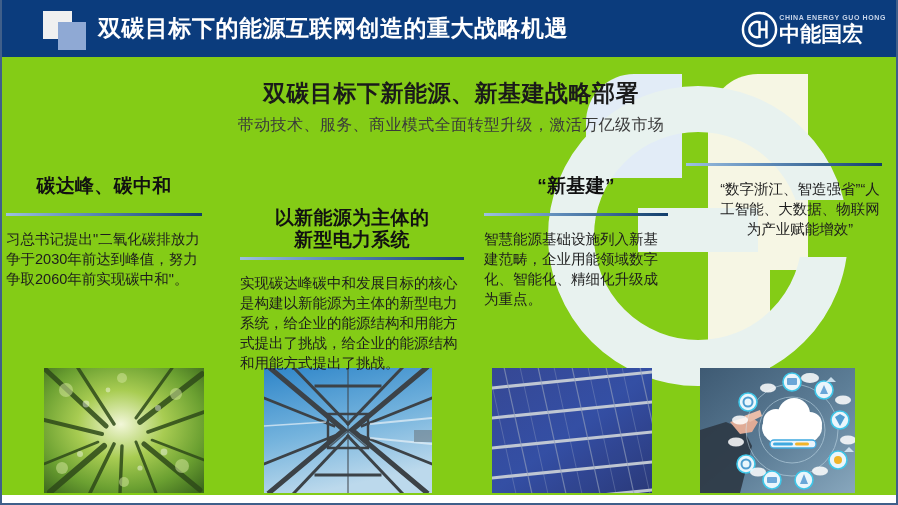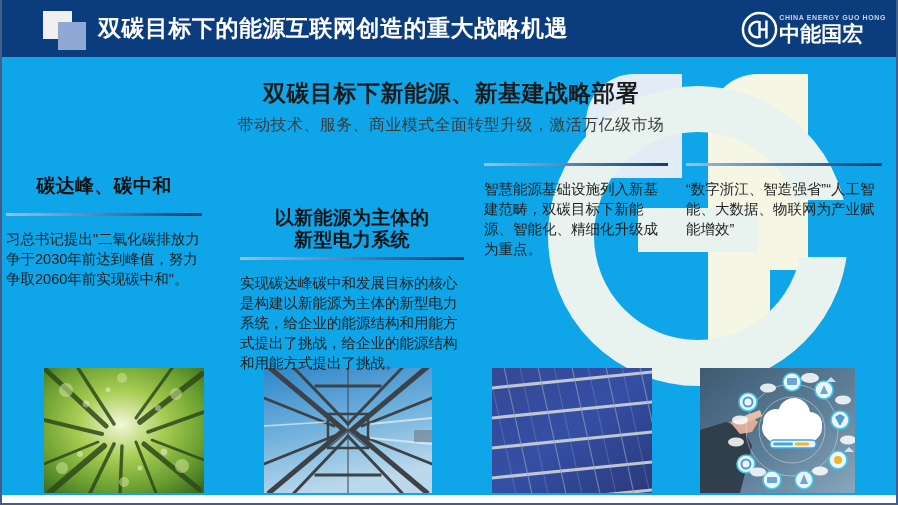--- a/index.html
+++ b/index.html
@@ -9,21 +9,21 @@
     height: 505px;
     overflow: hidden;
     background: #ffffff;
     font-family: "Liberation Sans", "DejaVu Sans", sans-serif;
   }
 
   #slide {
     position: relative;
     width: 898px;
     height: 505px;
-    background: #0ea5e9;
+    background: #84cc16;
     border-right: 2px solid #3f5f8a;
     border-bottom: 2px solid #3f5f8a;
     border-left: 2px solid #3f5f8a;
     overflow: hidden;
   }
 
   
   .bg-layer {
     position: absolute;
     inset: 0;
@@ -201,21 +201,21 @@
   }
 
   .col-body {
     margin-top: 13px;
     font-size: 14.5px;
     line-height: 20px;
     color: #1d1d1d;
     letter-spacing: 0px;
   }
   .col-0 .col-body, .col-1 .col-body, .col-2 .col-body { text-align: left; }
-  .col-3 .col-body { text-align: left; }
+  .col-3 .col-body { text-align: center; margin-left: 32px; }
 
   
   .photo {
     position: absolute;
     overflow: hidden;
     background: #dfe6ea;
   }
   .photo-0 { left: 42px;  top: 368px; width: 160px; height: 125px; }
   .photo-1 { left: 262px; top: 368px; width: 168px; height: 125px; }
   .photo-2 { left: 490px; top: 368px; width: 160px; height: 125px; }
@@ -272,22 +272,23 @@
       <div class="col-body">习总书记提出"二氧化碳排放力争于2030年前达到峰值，努力争取2060年前实现碳中和"。</div>
     </div>
 
     <div class="col col-1">
       <div class="col-head">以新能源为主体的<br>新型电力系统</div>
       <div class="divider"></div>
       <div class="col-body">实现碳达峰碳中和发展目标的核心是构建以新能源为主体的新型电力系统，给企业的能源结构和用能方式提出了挑战，给企业的能源结构和用能方式提出了挑战。</div>
     </div>
 
     <div class="col col-2">
+      <div class="col-head">“新基建”</div>
       <div class="divider"></div>
-      <div class="col-body">智慧能源基础设施列入新基建范畴，双碳目标下新能源、智能化、精细化升级成为重点。</div>
+      <div class="col-body">智慧能源基础设施列入新基建范畴，企业用能领域数字化、智能化、精细化升级成为重点。</div>
     </div>
 
     <div class="col col-3">
       <div class="divider"></div>
       <div class="col-body">“数字浙江、智造强省”“人工智能、大数据、物联网为产业赋能增效”</div>
     </div>
   </div>
 
   <div class="photo photo-0">
     <svg viewBox="0 0 160 125" preserveAspectRatio="none">

